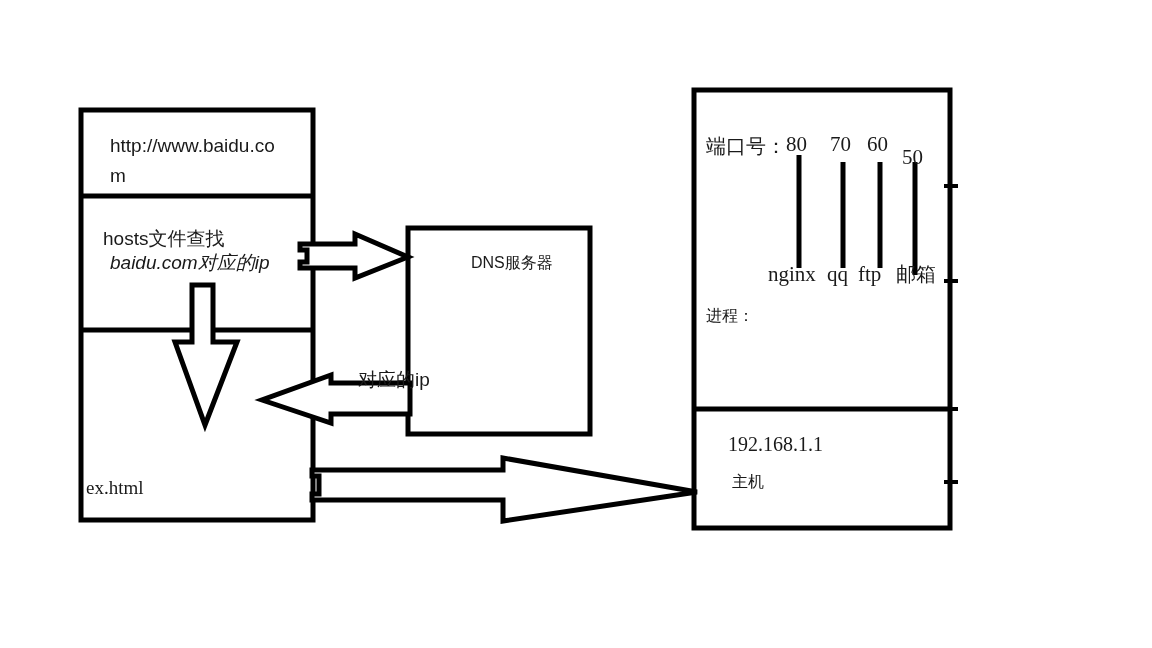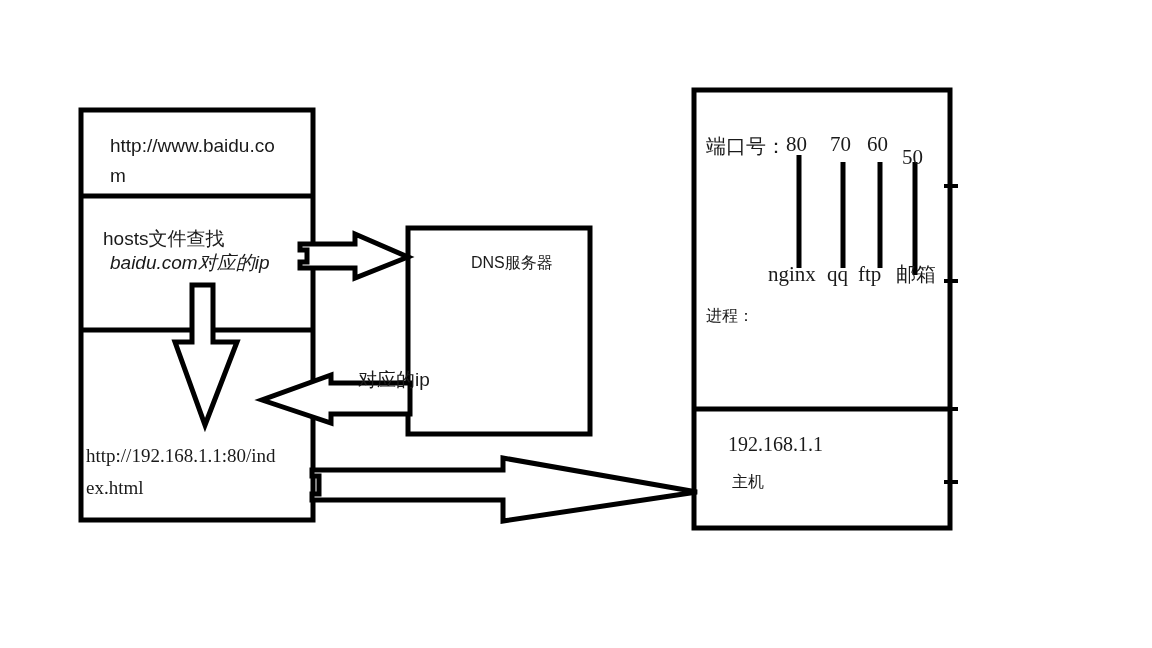--- a/index.html
+++ b/index.html
@@ -68,21 +68,20 @@
     <polygon points="312,470 503,470 503,458 697,492 503,521 503,500 312,500 312,494 319,494 319,476 312,476" fill="#ffffff" stroke="#000000" stroke-width="5" stroke-linejoin="miter"></polygon>
 
   </svg>
 
   <div class="lbl" style="left:110px; top:136px; font-size:19px;">http://www.baidu.co</div>
   <div class="lbl" style="left:110px; top:166px; font-size:19px;">m</div>
 
   <div class="lbl" style="left:103px; top:217px; font-size:19px;margin-top:12px;">hosts文件查找</div>
   <div class="lbl" style="left:110px; top:253px; font-size:19px;font-style:italic;">baidu.com对应的ip</div>
 
-  <div class="lbl lbl-serif" style="left:86px; top:446px; font-size:19px;">http://192.168.1.1:80/ind</div>
   <div class="lbl lbl-serif" style="left:86px; top:478px; font-size:19px;">ex.html</div>
 
   <div class="lbl" style="left:430px; top:255px; font-size:16px;margin-left:41px;">DNS服务器</div>
 
   <div class="lbl" style="left:358px; top:370px; font-size:19px;">对应的ip</div>
 
   <div class="lbl" style="left:706px; top:136px; font-size:20px;">端口号：</div>
   <div class="lbl lbl-serif" style="left:786px; top:134px; font-size:21px;">80</div>
   <div class="lbl lbl-serif" style="left:830px; top:134px; font-size:21px;">70</div>
   <div class="lbl lbl-serif" style="left:867px; top:134px; font-size:21px;">60</div>

